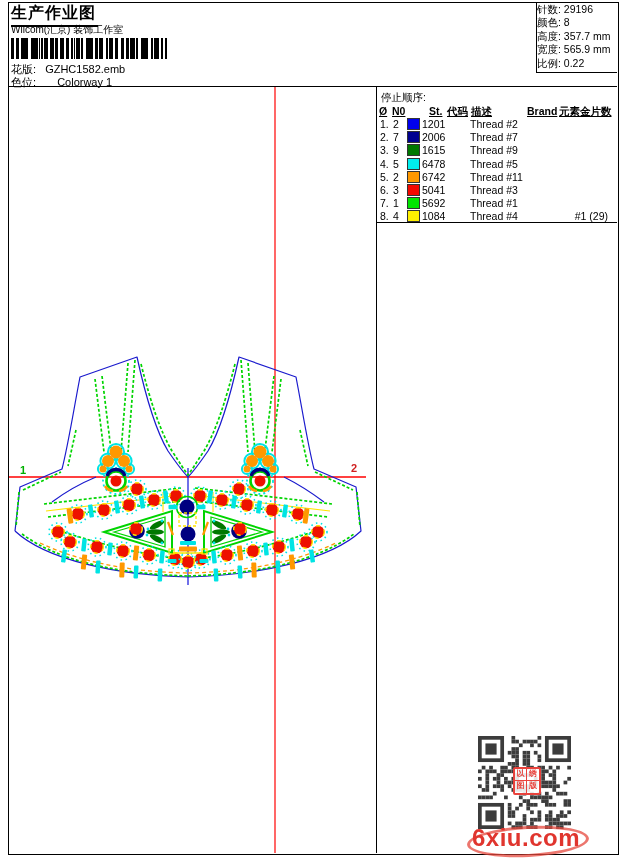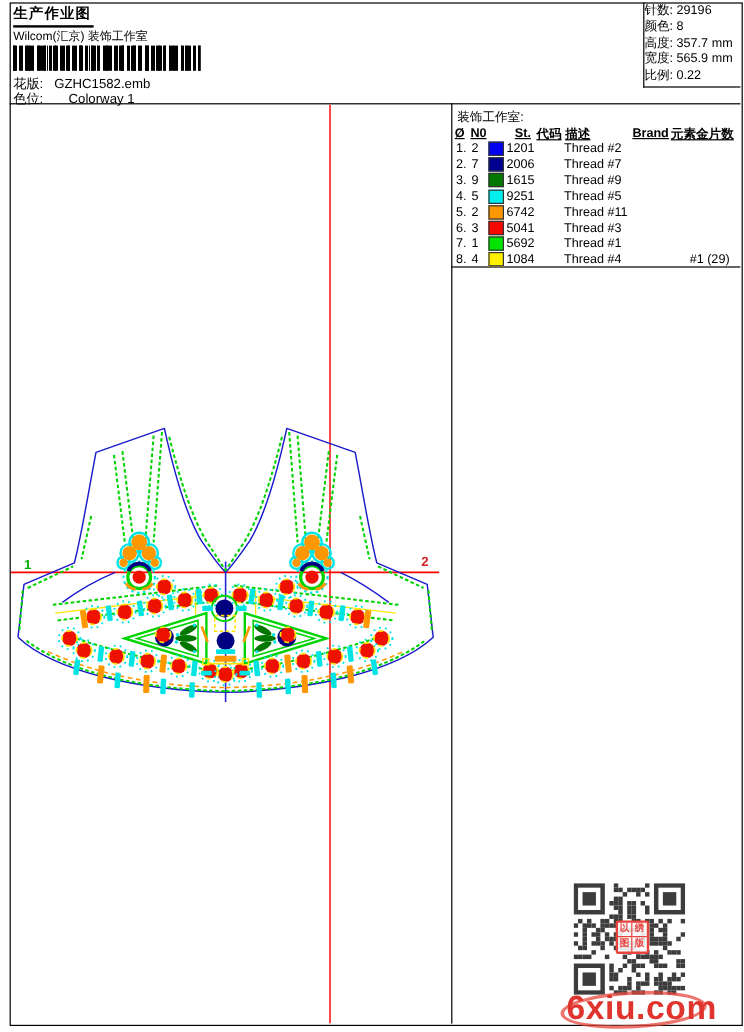--- a/index.html
+++ b/index.html
@@ -5,21 +5,21 @@
   html,body{margin:0;padding:0;}
   body{
     width:620px;height:860px;background:#fff;position:relative;overflow:hidden;
     font-family:"Liberation Sans","DejaVu Sans",sans-serif;color:#000;
     -webkit-font-smoothing:none;
   }
   .abs{position:absolute;}
   .line{position:absolute;background:#000;}
 
   
-  .title{position:absolute;left:11px;top:3px;font-size:12px;font-weight:bold;
+  .title{position:absolute;left:11px;top:3px;font-size:16px;font-weight:bold;
          letter-spacing:1px;border-bottom:2px solid #000;padding:0 2px 1px 0;}
   .studio{position:absolute;left:11px;top:23px;font-size:10px;}
   .barcode{position:absolute;left:11px;top:38px;width:156px;height:21px;background-color:#fff;
     background-image:
       repeating-linear-gradient(90deg,#000 0 2px,rgba(0,0,0,0) 2px 5px),
       repeating-linear-gradient(90deg,#000 0 1px,rgba(0,0,0,0) 1px 7px),
       repeating-linear-gradient(90deg,#000 0 3px,rgba(0,0,0,0) 3px 11px),
       repeating-linear-gradient(90deg,#000 0 1px,rgba(0,0,0,0) 1px 13px);}
   .meta-line{position:absolute;left:11px;font-size:11px;}
 
@@ -46,21 +46,21 @@
   .qr{position:absolute;left:478px;top:736px;width:93px;height:93px;}
   .stamp{position:absolute;left:513px;top:767px;width:24px;height:24px;z-index:5;
     background:rgba(255,255,255,.88);border:2px solid #e8423c;border-radius:2px;
     display:grid;grid-template-columns:1fr 1fr;grid-template-rows:1fr 1fr;}
   .stamp div{color:#e8423c;font-size:8px;line-height:10px;text-align:center;font-weight:bold;}
   .stamp div:nth-child(1),.stamp div:nth-child(2){border-bottom:1px solid #e8423c;}
   .stamp div:nth-child(1),.stamp div:nth-child(3){border-right:1px solid #e8423c;}
   .logo{position:absolute;left:466px;top:819px;width:126px;height:40px;z-index:4;}
   .logo .ellipse{position:absolute;left:1px;top:7px;width:116px;height:25px;
     border:3px solid rgba(229,72,62,.75);border-radius:50%;transform:rotate(-3deg);}
-  .logo .txt{position:absolute;left:6px;top:5px;font-size:28px;font-weight:bold;
+  .logo .txt{position:absolute;left:6px;top:5px;font-size:24px;font-weight:bold;
     color:#e0352e;letter-spacing:0.5px;}
 
   svg text{font-family:"Liberation Sans","DejaVu Sans",sans-serif;}
 </style>
 </head>
 <body>
 
 <div class="abs" style="left:8px;top:2px;width:609px;height:851px;border:1px solid #000;"></div>
 <div class="line" style="left:536px;top:2px;width:1px;height:71px;"></div>
 <div class="line" style="left:536px;top:72px;width:81px;height:1px;"></div>
@@ -82,21 +82,21 @@
 
 <div class="infobox" id="infobox">
     <div class="row">针数: 29196</div>
     <div class="row">颜色: 8</div>
     <div class="row">高度: 357.7 mm</div>
     <div class="row">宽度: 565.9 mm</div>
     <div class="row">比例: 0.22</div>
   </div>
 
 <div class="panel">
-  <div class="tbl-title">装饰工作室:</div>
+  <div class="tbl-title">停止顺序:</div>
   <div class="thead">
     <span class="h-c0">Ø</span>
     <span class="h-c1">N0</span>
     <span class="h-c2">St.</span>
     <span class="h-c3">代码</span>
     <span class="h-c4">描述</span>
     <span class="h-c5">Brand</span>
     <span class="h-c6">元素</span>
     <span class="h-c7">金片数</span>
   </div>
@@ -119,21 +119,21 @@
         <span class="c-seq">3.</span>
         <span class="c-needle">9</span>
         <span class="c-swatch" style="background: rgb(0, 120, 0);"></span>
         <span class="c-code">1615</span>
         <span class="c-desc">Thread #9</span>
       </div>
       <div class="trow">
         <span class="c-seq">4.</span>
         <span class="c-needle">5</span>
         <span class="c-swatch" style="background: rgb(0, 238, 238);"></span>
-        <span class="c-code">9251</span>
+        <span class="c-code">6478</span>
         <span class="c-desc">Thread #5</span>
       </div>
       <div class="trow">
         <span class="c-seq">5.</span>
         <span class="c-needle">2</span>
         <span class="c-swatch" style="background: rgb(255, 152, 0);"></span>
         <span class="c-code">6742</span>
         <span class="c-desc">Thread #11</span>
       </div>
       <div class="trow">

